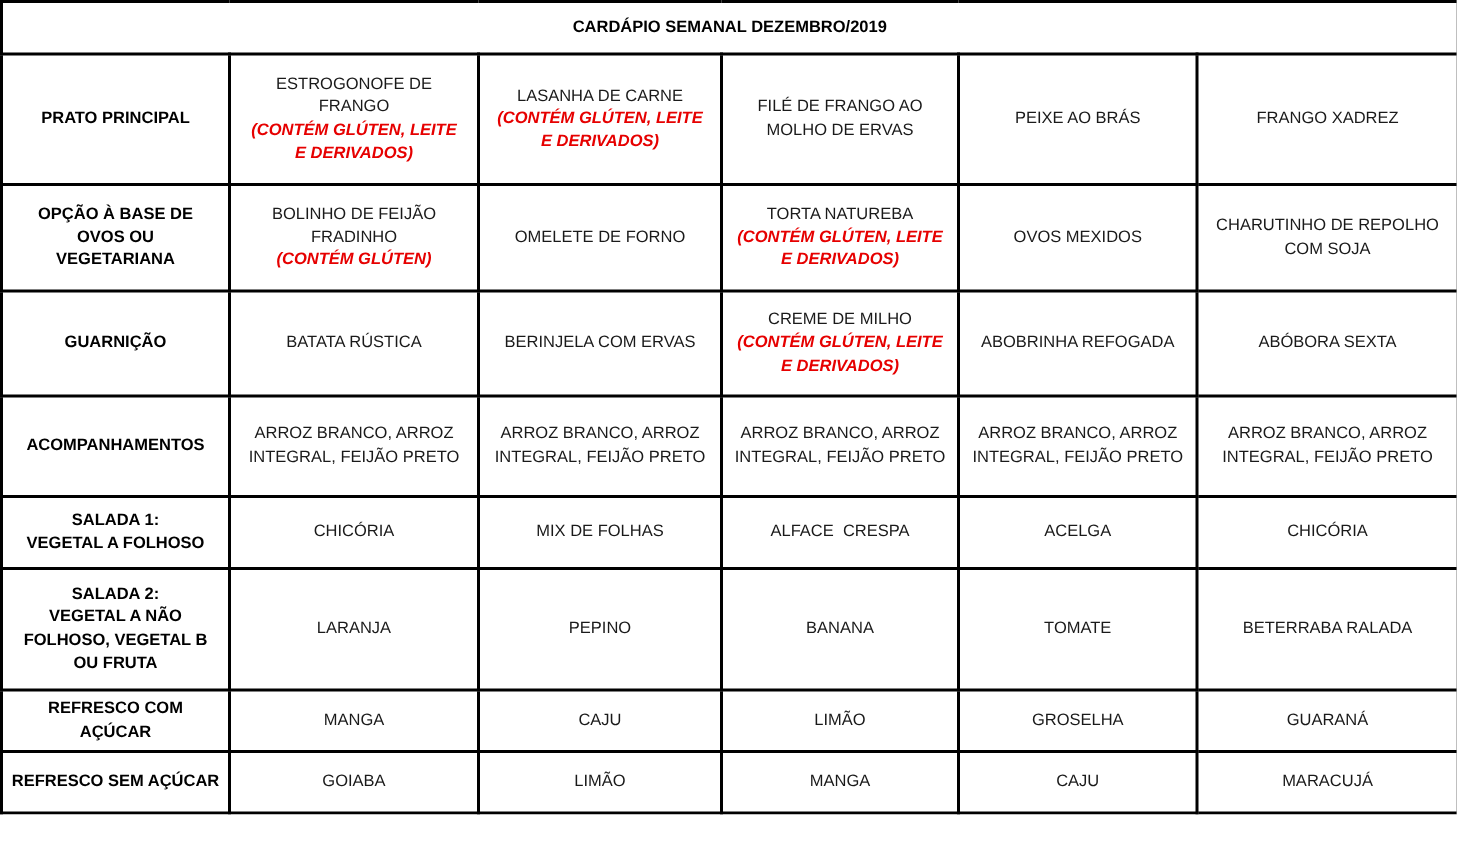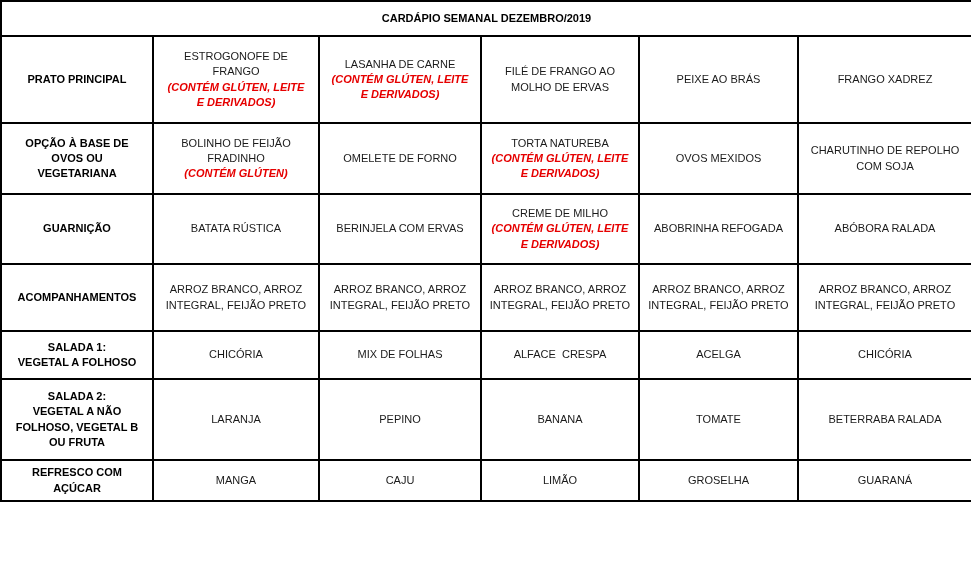--- a/index.html
+++ b/index.html
@@ -130,21 +130,21 @@
       <td class="menu-cell">
           <div class="dish">CREME DE MILHO</div>
           <div class="allergen">(CONTÉM GLÚTEN, LEITE
 E DERIVADOS)</div>
         </td>
       <td class="menu-cell">
           <div class="dish">ABOBRINHA REFOGADA</div>
           <div class="allergen"></div>
         </td>
       <td class="menu-cell">
-          <div class="dish">ABÓBORA RALADA</div>
+          <div class="dish">ABÓBORA SEXTA</div>
           <div class="allergen"></div>
         </td>
     </tr>
     <tr class="r3">
       <th class="row-label">ACOMPANHAMENTOS</th>
       <td class="menu-cell">
           <div class="dish">ARROZ BRANCO, ARROZ
 INTEGRAL, FEIJÃO PRETO</div>
           <div class="allergen"></div>
         </td>
@@ -236,14 +236,37 @@
         </td>
       <td class="menu-cell">
           <div class="dish">GROSELHA</div>
           <div class="allergen"></div>
         </td>
       <td class="menu-cell">
           <div class="dish">GUARANÁ</div>
           <div class="allergen"></div>
         </td>
     </tr>
+    <tr class="r7">
+      <th class="row-label">REFRESCO SEM AÇÚCAR</th>
+      <td class="menu-cell">
+          <div class="dish">GOIABA</div>
+          <div class="allergen"></div>
+        </td>
+      <td class="menu-cell">
+          <div class="dish">LIMÃO</div>
+          <div class="allergen"></div>
+        </td>
+      <td class="menu-cell">
+          <div class="dish">MANGA</div>
+          <div class="allergen"></div>
+        </td>
+      <td class="menu-cell">
+          <div class="dish">CAJU</div>
+          <div class="allergen"></div>
+        </td>
+      <td class="menu-cell">
+          <div class="dish">MARACUJÁ</div>
+          <div class="allergen"></div>
+        </td>
+    </tr>
   </tbody>
 </table>
 
 </body></html>

